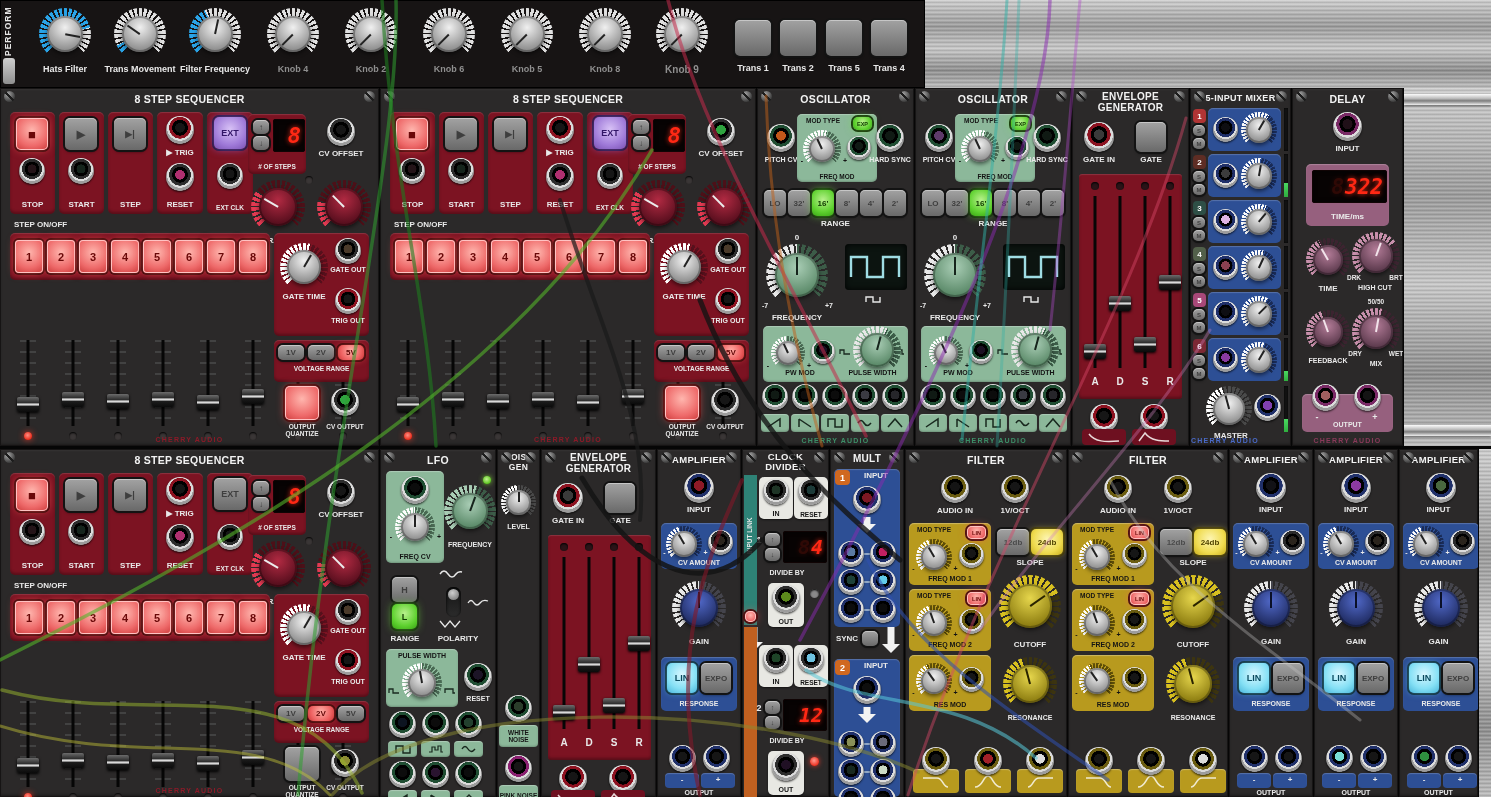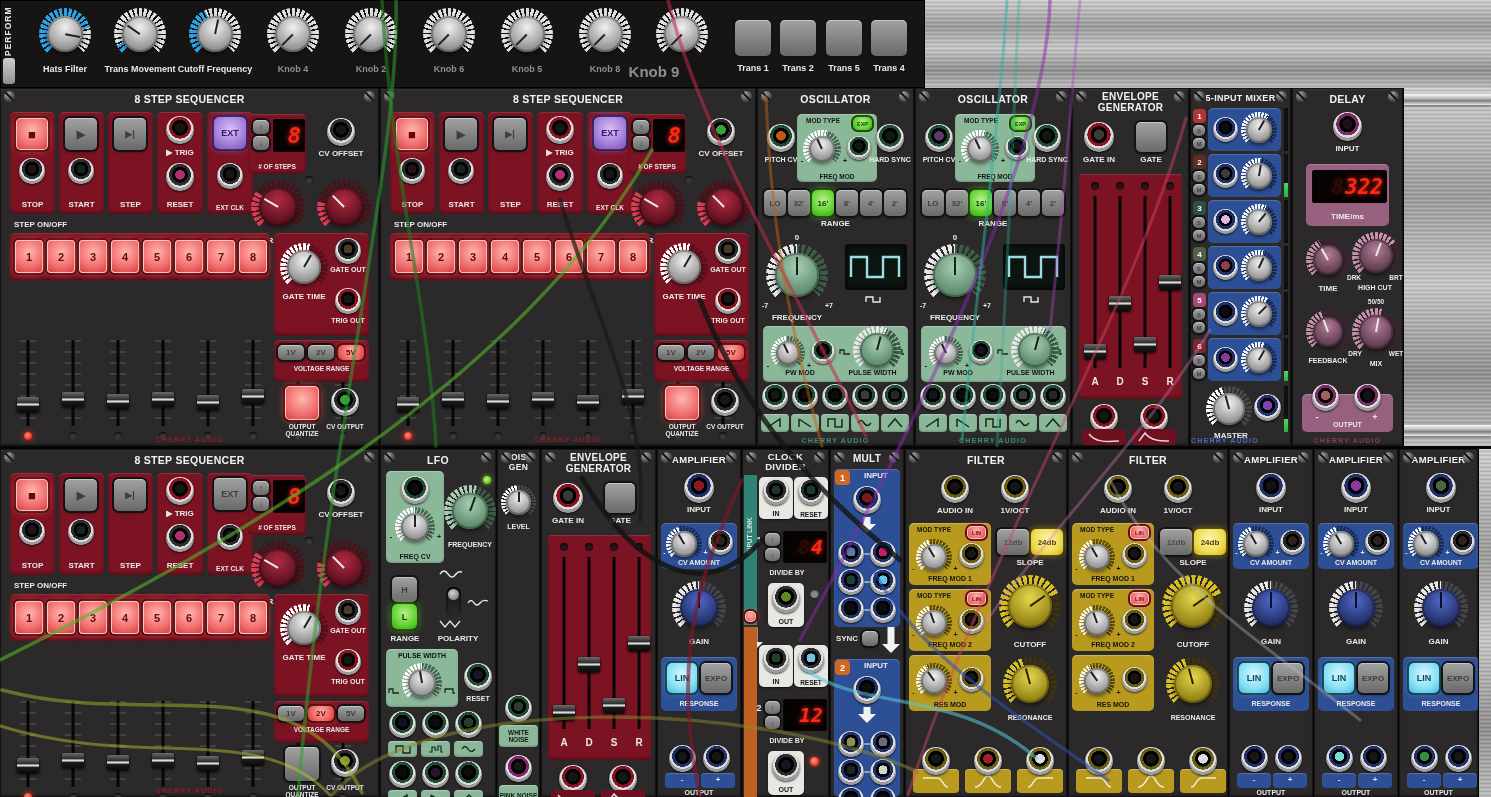--- a/index.html
+++ b/index.html
@@ -96,21 +96,21 @@
         <div class="knob" style="--rot:100deg"></div>
       </div>
     <div class="lb" style="left:25px;top:64px;width:80px;font-size:9px">Hats Filter</div>
     <div class="ring" style="left:114px;top:8px;width:52px;height:52px;--bg:#171414;--a1:#2aa4e8;--a2:#e0e0e0;--fill:18deg">
         <div class="knob" style="--rot:-55deg"></div>
       </div>
     <div class="lb" style="left:100px;top:64px;width:80px;font-size:9px">Trans Movement</div>
     <div class="ring" style="left:189px;top:8px;width:52px;height:52px;--bg:#171414;--a1:#2aa4e8;--a2:#e0e0e0;--fill:112deg">
         <div class="knob" style="--rot:12deg"></div>
       </div>
-    <div class="lb" style="left:173px;top:64px;width:84px;font-size:9px">Cutoff Frequency</div>
+    <div class="lb" style="left:173px;top:64px;width:84px;font-size:9px">Filter Frequency</div>
     <div class="ring" style="left:267px;top:8px;width:52px;height:52px;--bg:#171414;--a1:#e0e0e0;--a2:#e0e0e0;--fill:0deg">
         <div class="knob" style="--rot:-135deg"></div>
       </div>
     <div class="lb" style="left:253px;top:64px;width:80px;font-size:9px;color:#8f8f8f">Knob 4</div>
     <div class="ring" style="left:345px;top:8px;width:52px;height:52px;--bg:#171414;--a1:#e0e0e0;--a2:#e0e0e0;--fill:0deg">
         <div class="knob" style="--rot:-135deg"></div>
       </div>
     <div class="lb" style="left:331px;top:64px;width:80px;font-size:9px;color:#8f8f8f">Knob 2</div>
     <div class="ring" style="left:423px;top:8px;width:52px;height:52px;--bg:#171414;--a1:#e0e0e0;--a2:#e0e0e0;--fill:0deg">
         <div class="knob" style="--rot:-135deg"></div>
@@ -120,21 +120,21 @@
         <div class="knob" style="--rot:-135deg"></div>
       </div>
     <div class="lb" style="left:487px;top:64px;width:80px;font-size:9px;color:#8f8f8f">Knob 5</div>
     <div class="ring" style="left:579px;top:8px;width:52px;height:52px;--bg:#171414;--a1:#e0e0e0;--a2:#e0e0e0;--fill:0deg">
         <div class="knob" style="--rot:-135deg"></div>
       </div>
     <div class="lb" style="left:565px;top:64px;width:80px;font-size:9px;color:#8f8f8f">Knob 8</div>
     <div class="ring" style="left:656px;top:8px;width:52px;height:52px;--bg:#171414;--a1:#e0e0e0;--a2:#e0e0e0;--fill:0deg">
         <div class="knob" style="--rot:-135deg"></div>
       </div>
-    <div class="lb" style="left:614px;top:64px;width:80px;font-size:15px;color:#8f8f8f">Knob 9</div>
+    <div class="lb" style="left:642px;top:64px;width:80px;font-size:10px;color:#8f8f8f">Knob 9</div>
     <div class="sq" style="left:735px;top:20px;width:36px;height:36px"></div>
     <div class="lb" style="left:729px;top:63px;width:48px;font-size:9px">Trans 1</div>
     <div class="sq" style="left:780px;top:20px;width:36px;height:36px"></div>
     <div class="lb" style="left:774px;top:63px;width:48px;font-size:9px">Trans 2</div>
     <div class="sq" style="left:826px;top:20px;width:36px;height:36px"></div>
     <div class="lb" style="left:820px;top:63px;width:48px;font-size:9px">Trans 5</div>
     <div class="sq" style="left:871px;top:20px;width:36px;height:36px"></div>
     <div class="lb" style="left:865px;top:63px;width:48px;font-size:9px">Trans 4</div>
   </div>
 

